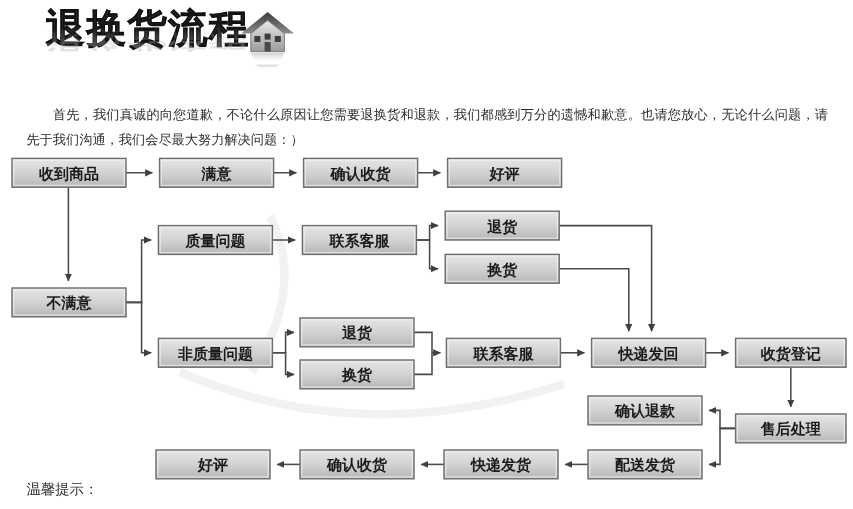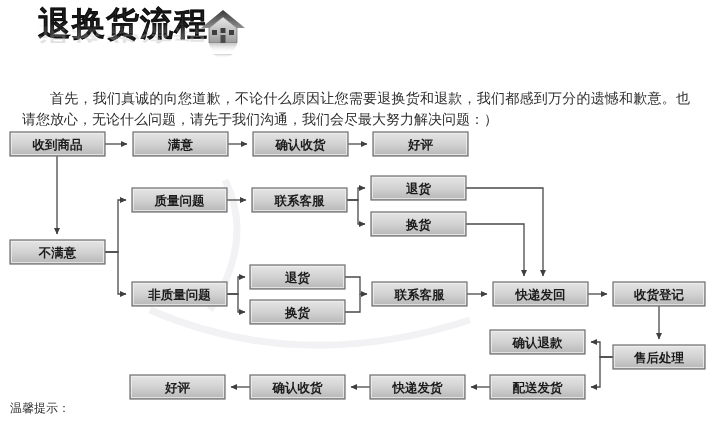--- a/index.html
+++ b/index.html
@@ -30,30 +30,30 @@
   }
   .house{position:absolute;left:199px;top:8px;width:48px;height:52px;}
   .subtitle{
     position:absolute;left:256px;top:38px;
     font-size:11.5px;color:#3a3a3a;white-space:nowrap;
   }
 
   
   .intro{
     position:absolute;left:22px;top:74px;width:668px;
-    font-size:14px;line-height:21px;color:#2e2e2e;
+    font-size:11px;line-height:21px;color:#2e2e2e;
     text-indent:2em;text-align:justify;
   }
 
   
   .flow{position:absolute;left:0;top:120px;width:711px;height:285px;}
 
   
   .footer-note{
-    position:absolute;left:10px;top:400px;
+    position:absolute;left:22px;top:400px;
     font-size:12px;color:#2e2e2e;
   }
 
   
   .nodeText{
     font-family:"DejaVu Sans","Liberation Sans",sans-serif;
     font-size:12.5px;font-weight:bold;fill:#1b1b1b;
     text-anchor:middle;dominant-baseline:central;
   }
   .wm{fill:none;stroke:#f2f2f4;stroke-width:7;}

